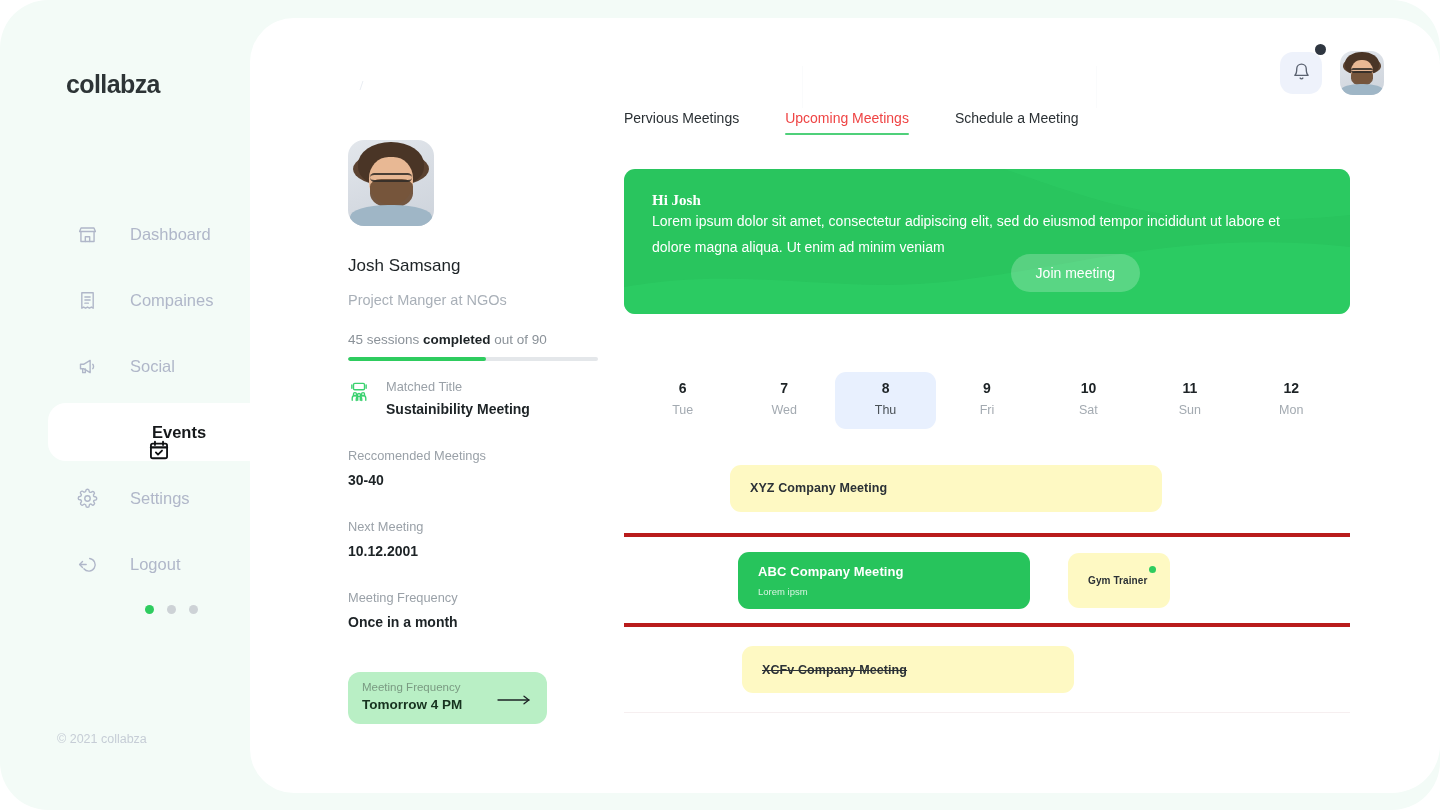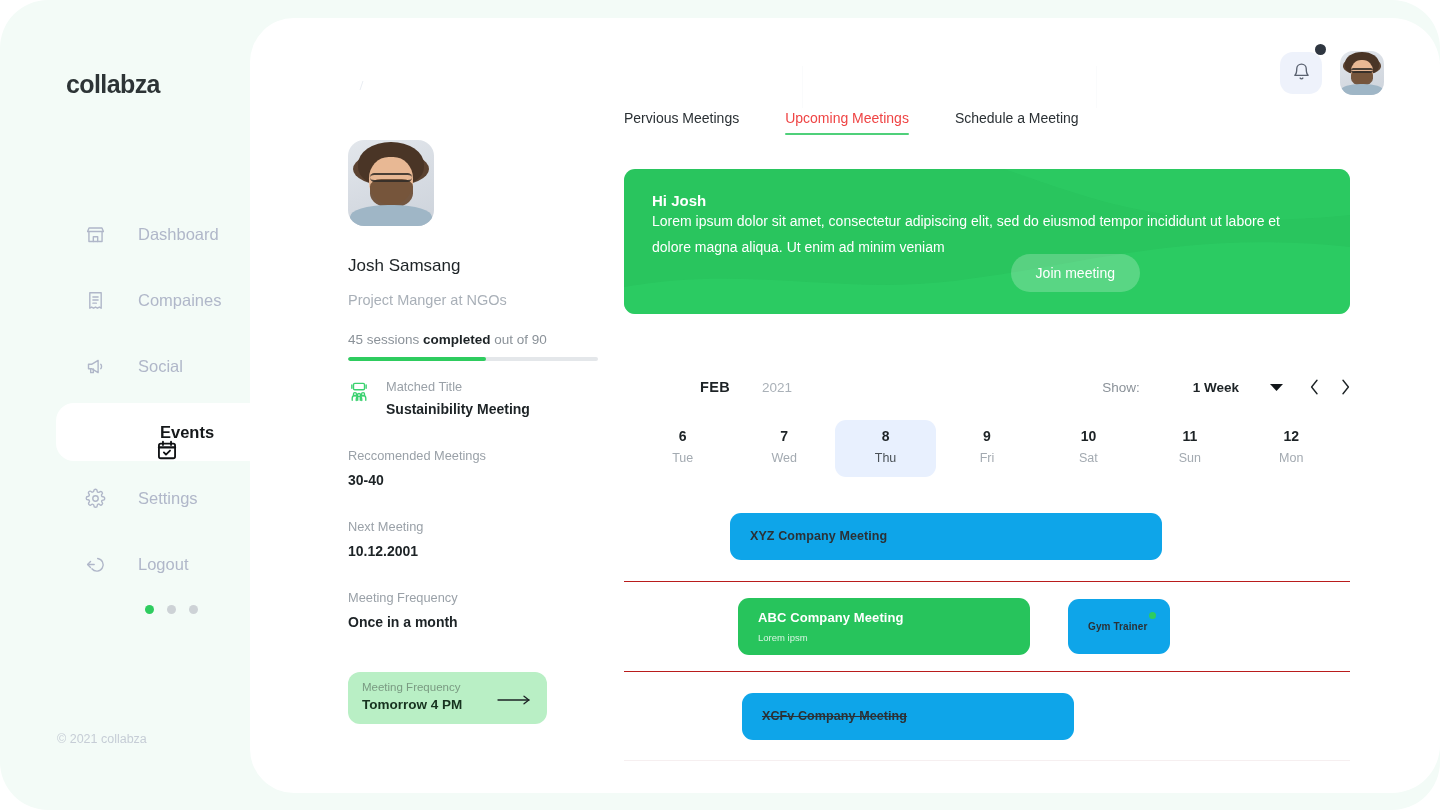--- a/index.html
+++ b/index.html
@@ -45,21 +45,21 @@
 
   .logo {
     position: absolute;
     left: 66px; top: 70px;
     font-size: 25px;
     font-weight: 700;
     letter-spacing: -0.6px;
     color: #2d3436;
   }
 
-  .nav { position: absolute; left: 12px; top: 205px; width: 252px; }
+  .nav { position: absolute; left: 4px; top: 205px; width: 252px; }
 
   .nav-item {
     position: relative;
     display: flex;
     align-items: center;
     height: 58px;
     margin: 0 0 8px 0;
     padding-left: 72px;
     color: #b0b7c9;
     font-size: 16.5px;
@@ -297,21 +297,21 @@
     background: #29c55e;
     border-radius: 11px;
     overflow: hidden;
     padding: 23px 28px;
     color: #ffffff;
   }
   .banner-wave {
     position: absolute; inset: 0;
     pointer-events: none;
   }
-  .banner-title { position: relative; font-size: 15px; font-weight: 700; }
+  .banner-title { position: relative; font-size: 15px; font-weight: 700; font-family: Liberation Serif, serif; }
   .banner-text {
     position: relative;
     font-size: 14px;
     line-height: 1.85;
     max-width: 672px;
     font-weight: 400;
   }
   .join-btn {
     position: absolute;
     right: 210px; bottom: 22px;
@@ -356,37 +356,37 @@
   }
   .day.sel { background: #e8f0fe; }
   .day-num { font-size: 14px; font-weight: 700; color: #1d2326; }
   .day-name { margin-top: 7px; font-size: 12.5px; color: #a3aab1; }
   .day.sel .day-name { color: #4a5157; }
 
   .cal-rows { margin-top: 14px; }
   .cal-row {
     position: relative;
     height: 90px;
-    border-top: 1px solid #b91c1c;
+    border-top: 4px solid #b91c1c;
     display: flex;
     align-items: center;
   }
   .cal-row:first-child { border-top: none; }
   .cal-rows .cal-row:last-child { border-bottom: 1px solid #f6eff0; }
 
   .evt {
     position: absolute;
     border-radius: 11px;
     display: flex;
     flex-direction: column;
     justify-content: center;
     padding: 0 20px;
     cursor: pointer;
   }
-  .evt-blue { background: #0ea5e9; }
+  .evt-blue { background: #fef9c3; }
   .evt-green { background: #27c45c; }
   .evt-title { font-size: 12.5px; font-weight: 700; color: #2b3136; letter-spacing: .1px; }
   .evt-green .evt-title { color: #ffffff; font-size: 13px; }
   .evt-sub { margin-top: 7px; font-size: 9.5px; color: rgba(255,255,255,.82); }
   .evt-strike .evt-title { text-decoration: line-through; }
 
   .evt-dot {
     position: absolute;
     right: 14px; top: 13px;
     width: 7px; height: 7px;
@@ -589,43 +589,20 @@
       <svg class="banner-wave" viewBox="0 0 726 145" preserveAspectRatio="none">
         <path d="M0 118 C120 96 210 126 330 112 C450 98 560 60 726 78 L726 145 L0 145 Z" fill="#2ecf66" opacity=".55"></path>
         <path d="M380 0 C470 30 540 64 726 46 L726 0 Z" fill="#2ecf66" opacity=".45"></path>
       </svg>
       <div class="banner-title">Hi Josh</div>
       <div class="banner-text">Lorem ipsum dolor sit amet, consectetur adipiscing elit, sed do eiusmod tempor incididunt ut labore et dolore magna aliqua. Ut enim ad minim veniam</div>
       <button class="join-btn">Join meeting</button>
     </div>
 
     <div class="cal">
-      <div class="cal-head">
-        <span class="cal-month">FEB</span>
-        <span class="cal-year">2021</span>
-        <span class="cal-ctrl">
-          <span class="cal-show-label">Show:</span>
-          <span class="cal-range">1 Week</span>
-          <span class="cal-caret">
-            <svg width="15" height="9" viewBox="0 0 15 9">
-                <path d="M1 1h13L7.5 8z" fill="#12161a"></path>
-              </svg>
-          </span>
-          <span class="cal-prev">
-            <svg width="9" height="16" viewBox="0 0 9 16" fill="none" stroke="#1d2326" stroke-width="1.4" stroke-linecap="round" stroke-linejoin="round">
-                <path d="M7 1.2 1.6 8 7 14.8"></path>
-              </svg>
-          </span>
-          <span class="cal-next">
-            <svg width="9" height="16" viewBox="0 0 9 16" fill="none" stroke="#1d2326" stroke-width="1.4" stroke-linecap="round" stroke-linejoin="round">
-                <path d="M2 1.2 7.4 8 2 14.8"></path>
-              </svg>
-          </span>
-        </span>
-      </div>
 
       <div class="cal-days">
         <div class="day">
           <div class="day-num">6</div>
           <div class="day-name">Tue</div>
         </div>
         <div class="day">
           <div class="day-num">7</div>
           <div class="day-name">Wed</div>
         </div>

